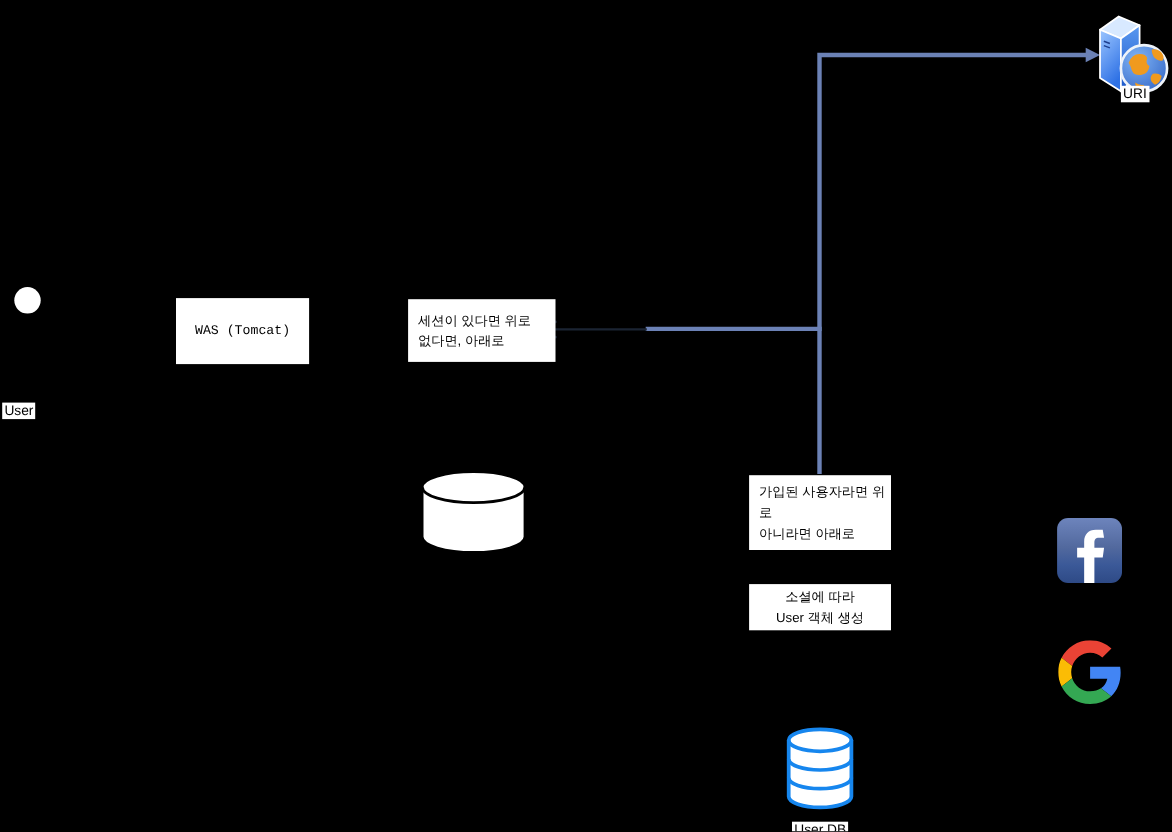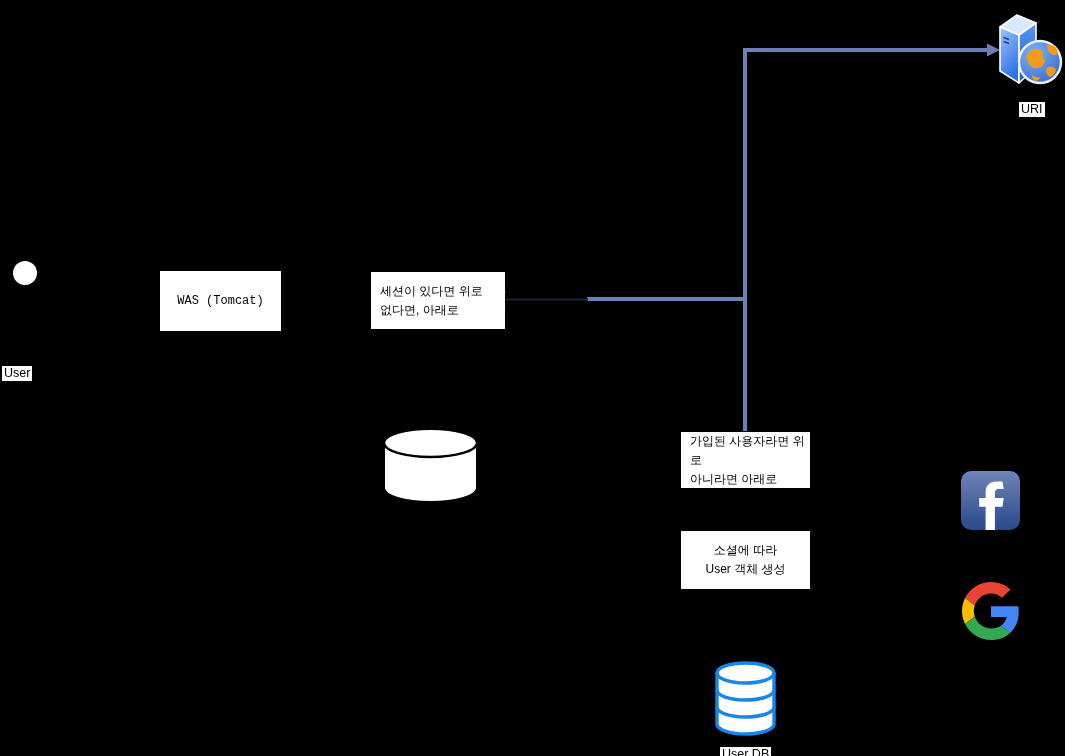--- a/index.html
+++ b/index.html
@@ -18,24 +18,24 @@
   .node-label{
     position:absolute;background:#fff;color:#000;
     font-size:12.5px;line-height:15px;padding:0 2px;white-space:nowrap;
   }
   .actor-head{
     position:absolute;left:13px;top:261px;width:24px;height:24px;
     background:#fff;border-radius:50%;
   }
   #was-box{left:160px;top:271px;width:121px;height:60px;font-family:Liberation Mono, monospace;}
   #session-box{left:371px;top:272px;width:134px;height:57px;}
-  #signup-box{left:681px;top:432px;width:129px;height:56px;}
-  #social-box{left:681px;top:531px;width:129px;height:58px;}
+  #signup-box{left:681px;top:432px;width:129px;height:68px;}
+  #social-box{left:681px;top:531px;width:129px;height:42px;}
   #user-label{left:2px;top:366px;}
-  #uri-label{left:1019px;top:102px;}
+  #uri-label{left:1019px;top:78px;}
   #userdb-label{left:720px;top:747px;}
   #server-icon{position:absolute;left:992px;top:5px;}
   #facebook-icon{
     position:absolute;left:961px;top:471px;width:59px;height:59px;
     border-radius:10px;overflow:hidden;
     background:linear-gradient(180deg,#6d84bc 0%,#52699e 45%,#3b5998 72%,#2e4a86 100%);
   }
   #google-icon{position:absolute;left:962px;top:582px;width:58px;height:58px;}
   #session-cylinder{position:absolute;left:382px;top:427px;}
   #userdb-icon{position:absolute;left:713px;top:659px;}

